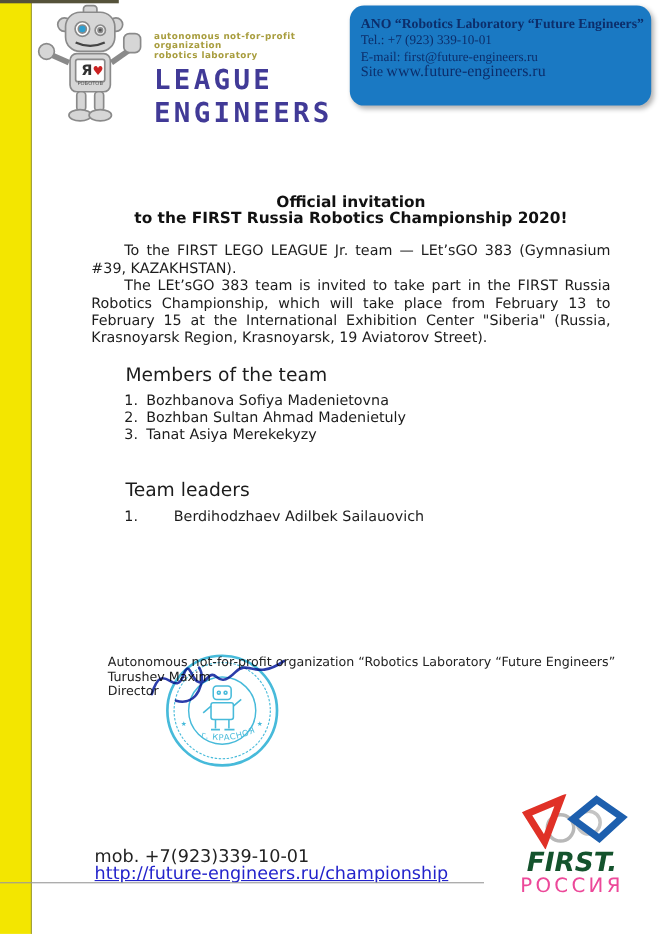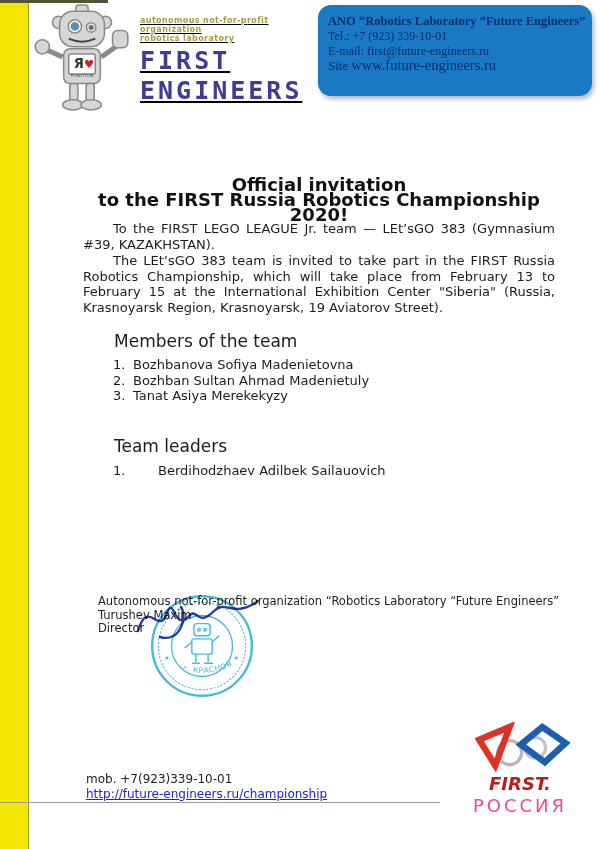--- a/index.html
+++ b/index.html
@@ -6,38 +6,38 @@
   .page{position:relative;width:600px;height:849px;background:#ffffff;
         font-family:"DejaVu Sans",sans-serif;overflow:hidden;}
 
   
   .yellow-stripe{position:absolute;left:0;top:0;width:28px;height:849px;
         background:#f3e600;border-right:1px solid #9b9a41;}
   .top-edge{position:absolute;left:0;top:0;width:108px;height:3px;background:#55523a;}
 
   
   .mascot{position:absolute;left:30px;top:3px;}
-  .logo-text{position:absolute;left:140px;top:16px;width:180px;text-decoration:underline;}
+  .logo-text{position:absolute;left:140px;top:28px;width:180px;}
   .logo-org{font-size:8px;font-weight:bold;color:#a89d3e;line-height:9px;letter-spacing:.4px;}
   .logo-name{font-family:"DejaVu Sans Mono",monospace;font-weight:bold;color:#413a97;
         font-size:25px;line-height:30px;letter-spacing:3px;margin-top:3px;}
 
   
   .contact-box{position:absolute;left:318px;top:5px;width:274px;height:91px;box-sizing:border-box;
         background:#1a79c3;border-radius:13px;padding:8px 6px 0 10px;
         box-shadow:2px 3px 5px rgba(0,0,0,.30);
         color:#0c2e6b;font-family:"Liberation Serif",serif;}
   .contact-title{font-size:12.5px;font-weight:bold;line-height:16px;}
   .contact-line{font-size:12px;line-height:14.6px;}
   .site-label{font-size:13px;}
   .site-url{font-size:14.5px;}
 
   
   .letter-title{position:absolute;left:83px;top:177px;width:472px;text-align:center;
-        font-weight:bold;font-size:18px;line-height:15px;color:#111;}
+        font-weight:bold;font-size:14px;line-height:15px;color:#111;}
   .para{position:absolute;left:83px;width:472px;text-align:justify;
         font-size:13px;line-height:15.6px;color:#1c1c1c;text-indent:30px;margin:0;}
   #p1{top:221px;}
   #p2{top:253px;}
   .members-h{position:absolute;left:114px;font-size:17px;color:#1c1c1c;}
   #members-heading{top:331px;}
   #leaders-heading{top:436px;}
   .olist{position:absolute;left:113px;font-size:13px;color:#1c1c1c;line-height:15.6px;}
   #members-list{top:357px;}
   #leader-list{top:463px;}
@@ -46,28 +46,28 @@
   #leader-list .num{width:45px;}
 
   
   .sig{position:absolute;left:98px;top:595px;width:470px;
         font-size:11.5px;line-height:13.5px;color:#222;}
 
   .stamp{position:absolute;left:146px;top:587px;mix-blend-mode:multiply;opacity:.9;}
   .scribble{position:absolute;left:126px;top:585px;mix-blend-mode:multiply;}
 
   
-  .foot{position:absolute;left:86px;top:772px;font-size:12px;line-height:14.5px;color:#222;}
+  .foot{position:absolute;left:86px;top:772px;font-size:16px;line-height:14.5px;color:#222;}
   .foot a{color:#2323cb;}
   .rule{position:absolute;left:0;top:802px;width:600px;height:1px;background:#9a9a9a;}
 
   .first-logo{position:absolute;left:440px;top:716px;width:160px;height:102px;
         background:#fff;z-index:2;text-align:center;}
   .emblem{display:block;margin:6px auto 0;}
-  .first-word{font-weight:bold;font-style:italic;font-size:18px;line-height:24px;color:#b91c1c;
+  .first-word{font-weight:bold;font-style:italic;font-size:24px;line-height:24px;color:#14532d;
         font-family:"DejaVu Sans",sans-serif;}
   .first-region{font-size:18px;letter-spacing:3px;color:#ec4899;line-height:19px;
         font-family:"DejaVu Sans",sans-serif;}
 </style>
 </head>
 <body>
 
 <div class="page">
 
   <div class="yellow-stripe"></div>
@@ -96,21 +96,21 @@
       <ellipse cx="59" cy="100" rx="10" ry="5"></ellipse>
     </g>
     <text x="42" y="64" font-size="13" font-weight="bold" fill="#333">Я</text>
     <text x="52" y="64" font-size="11" fill="#cc2222">♥</text>
     <text x="50" y="73" font-size="4.6" fill="#555" text-anchor="middle">РОБОТОВ</text>
   </svg>
 
   <div class="logo-text">
     <div class="logo-org">autonomous not-for-profit organization</div>
     <div class="logo-org">robotics laboratory</div>
-    <div class="logo-name">FIRST</div>
+    <div class="logo-name">LEAGUE</div>
     <div class="logo-name" style="margin-top:0;">ENGINEERS</div>
   </div>
 
   <div class="contact-box">
     <div class="contact-title">ANO  “Robotics Laboratory “Future Engineers”</div>
     <div class="contact-line">Tel.: +7 (923) 339-10-01</div>
     <div class="contact-line">E-mail: first@future-engineers.ru</div>
     <div class="contact-line">
       <span class="site-label">Site</span>
       <span class="site-url">www.future-engineers.ru</span>

